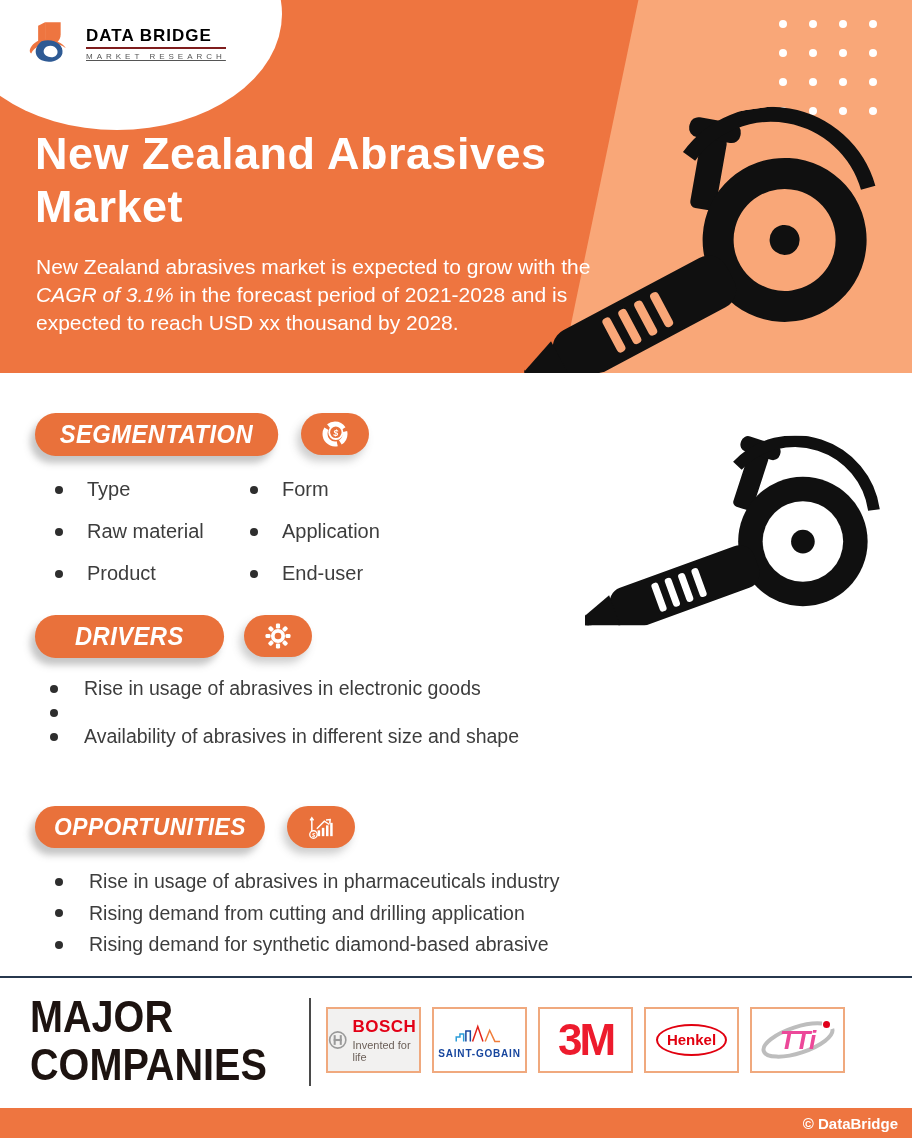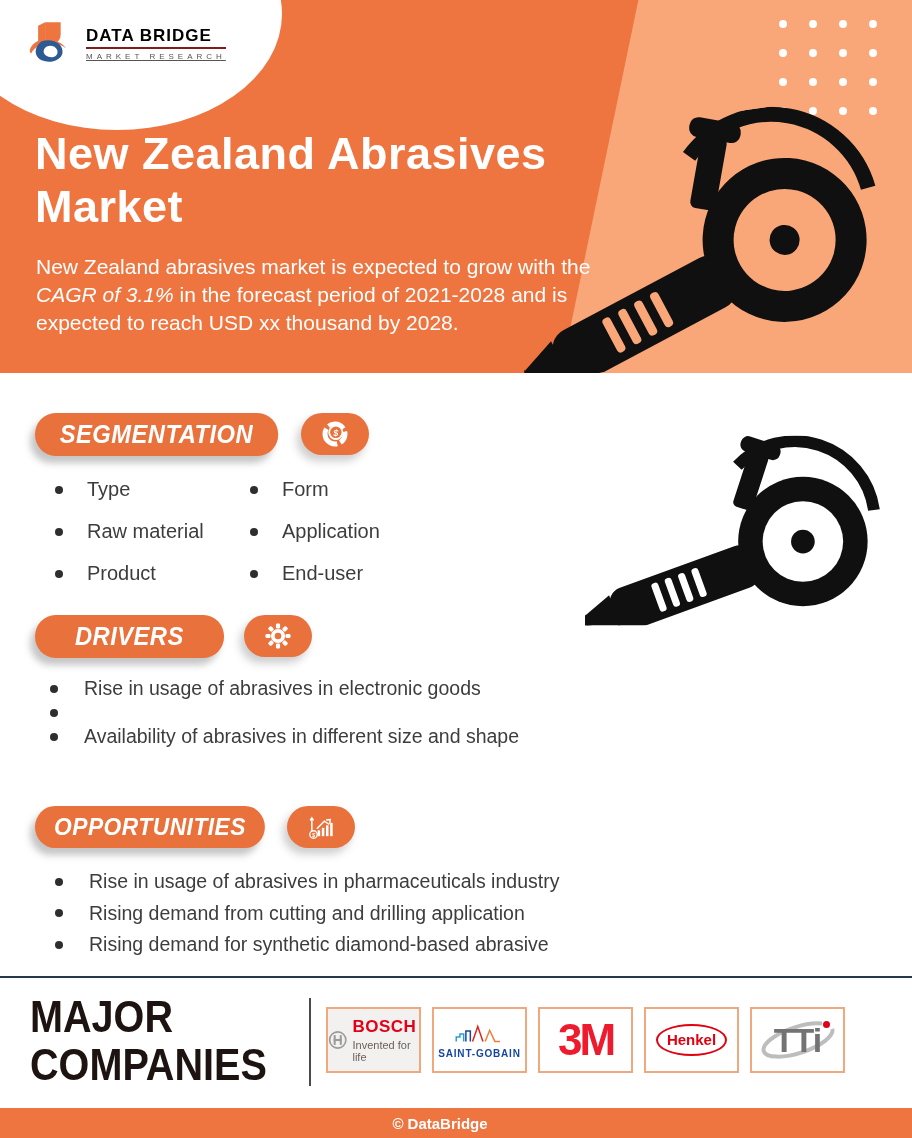--- a/index.html
+++ b/index.html
@@ -129,30 +129,30 @@
   .sg-skyline { width:52px; height:24px; margin-bottom:2px; }
   .sg-name { color:#17469e; font-size:10px; font-weight:bold; letter-spacing:0.8px; }
   .mmm-name { color:#ed1b2d; font-size:44px; font-weight:bold; letter-spacing:-3px; line-height:1; }
   .henkel-oval {
     border:2.5px solid #e1000f; border-radius:50%; padding:5px 9px 6px 9px;
     color:#e1000f; font-weight:bold; font-size:15px; white-space:nowrap;
   }
   .tti-wrap { position:relative; width:80px; height:50px; display:flex; align-items:center; justify-content:center; }
   .tti-swoosh { position:absolute; left:0; top:2px; width:80px; height:46px; }
   .tti-name {
-    position:relative; font-weight:bold; font-size:34px;
-    color:#737373; letter-spacing:-1px;
+    position:relative; font-style:italic; font-weight:bold; font-size:26px;
+    color:#ec4899; letter-spacing:-1px;
   }
   .tti-dot { position:absolute; right:8px; top:6px; width:7px; height:7px; border-radius:50%; background:#e0001a; }
 
   
   .footer {
     position:absolute; left:0; top:1108px; width:912px; height:30px;
-    background:#EE7540; display:flex; align-items:center; justify-content:center;
-    padding-right:32px;
+    background:#EE7540; display:flex; align-items:center; justify-content:flex-end;
+    padding-right:14px;
   }
   .footer-text { color:#ffffff; font-weight:bold; font-size:15px; }
 </style>
 </head>
 <body>
 
 <svg width="0" height="0" style="position:absolute">
   <symbol id="grinder-symbol" viewBox="0 0 380 240">
     <g fill="currentColor">
       <g transform="rotate(18 210 60)">

